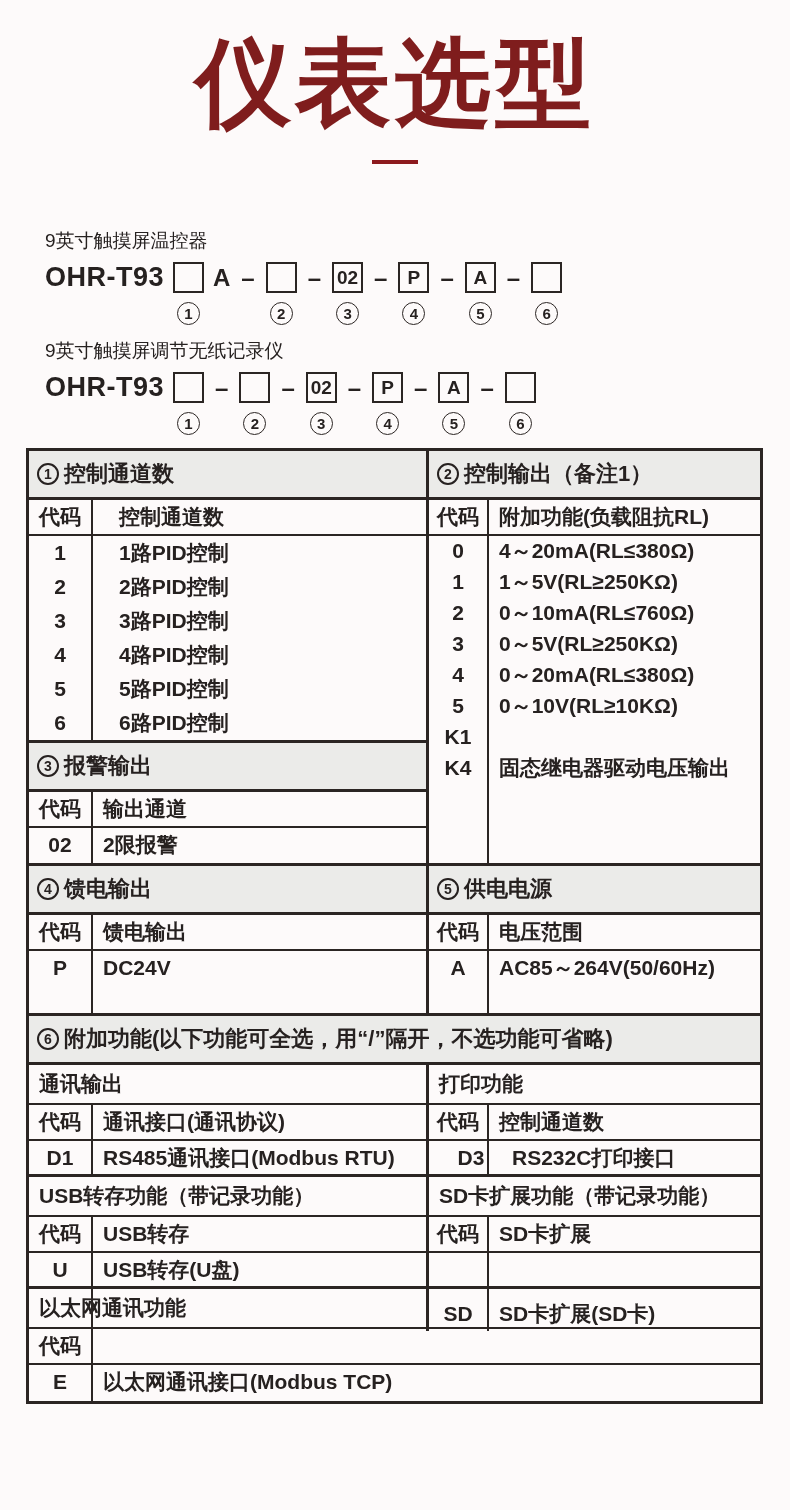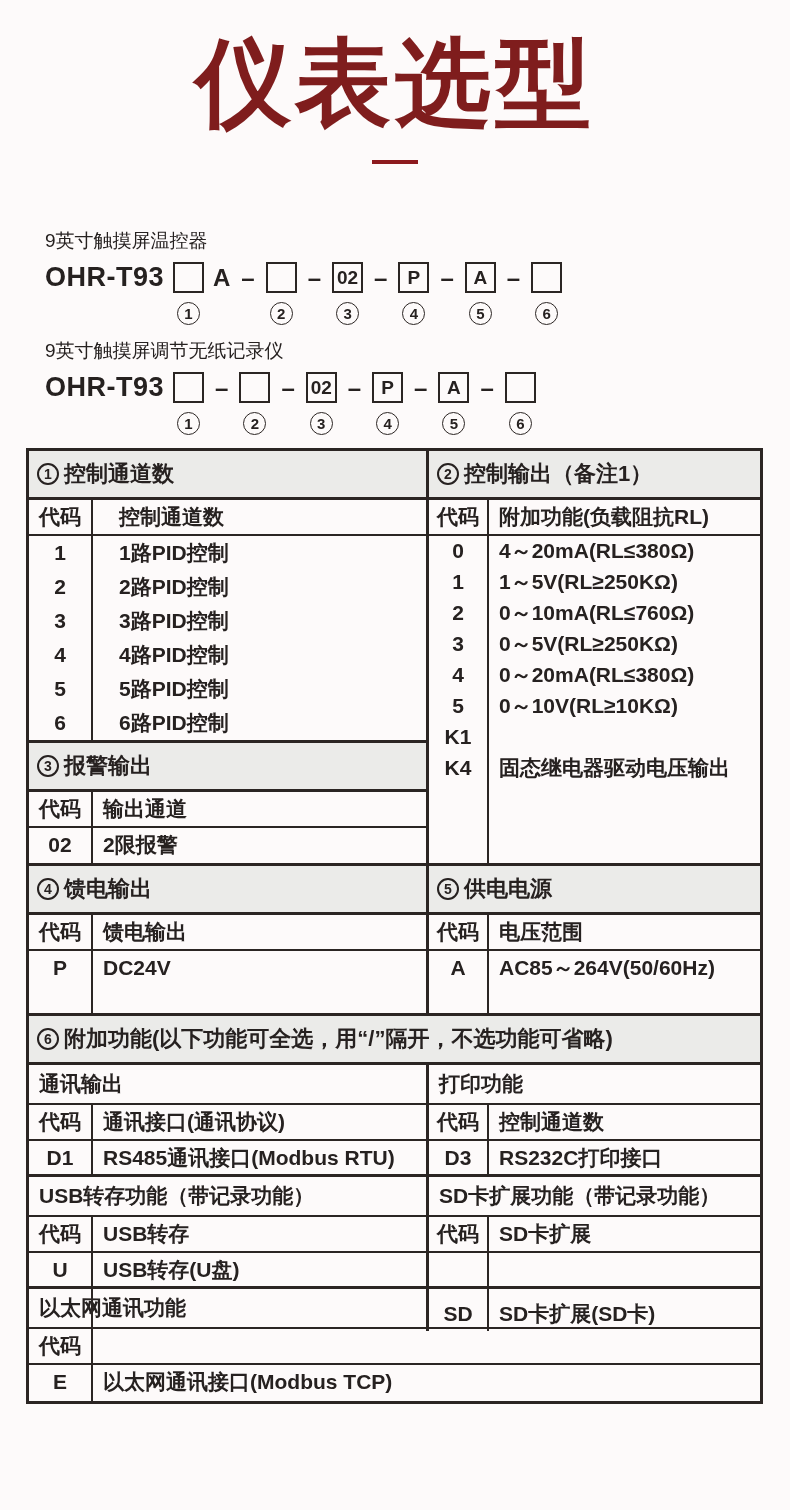--- a/index.html
+++ b/index.html
@@ -466,21 +466,21 @@
           </div>
       </div>
     </div>
     <div class="gcell">
       <div class="sub-head">打印功能</div>
       <div class="t-zone grow w58">
         <div class="t-row t-colhead">
           <span class="t-code">代码</span>
           <span class="t-label">控制通道数</span>
         </div>
-        <div class="t-rows" style="display:flex;flex-direction:column;flex:1;">
+        <div class="t-rows" style="display:flex;flex-direction:column;flex:1;padding-left:13px;">
             <div class="t-row">
               <span class="t-code">D3</span>
               <span class="t-label">RS232C打印接口</span>
             </div>
             <div class="t-fillrow"></div>
           </div>
       </div>
     </div>
   </div>
 

